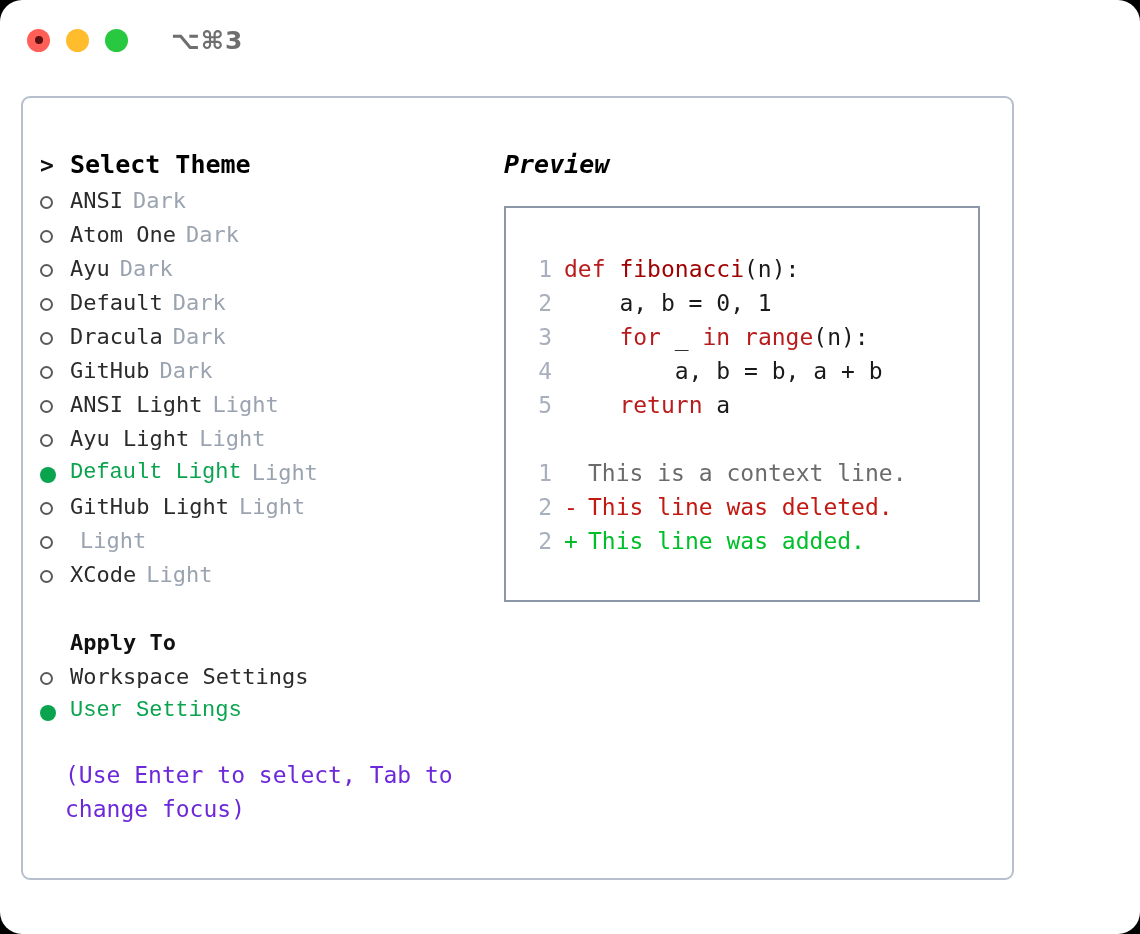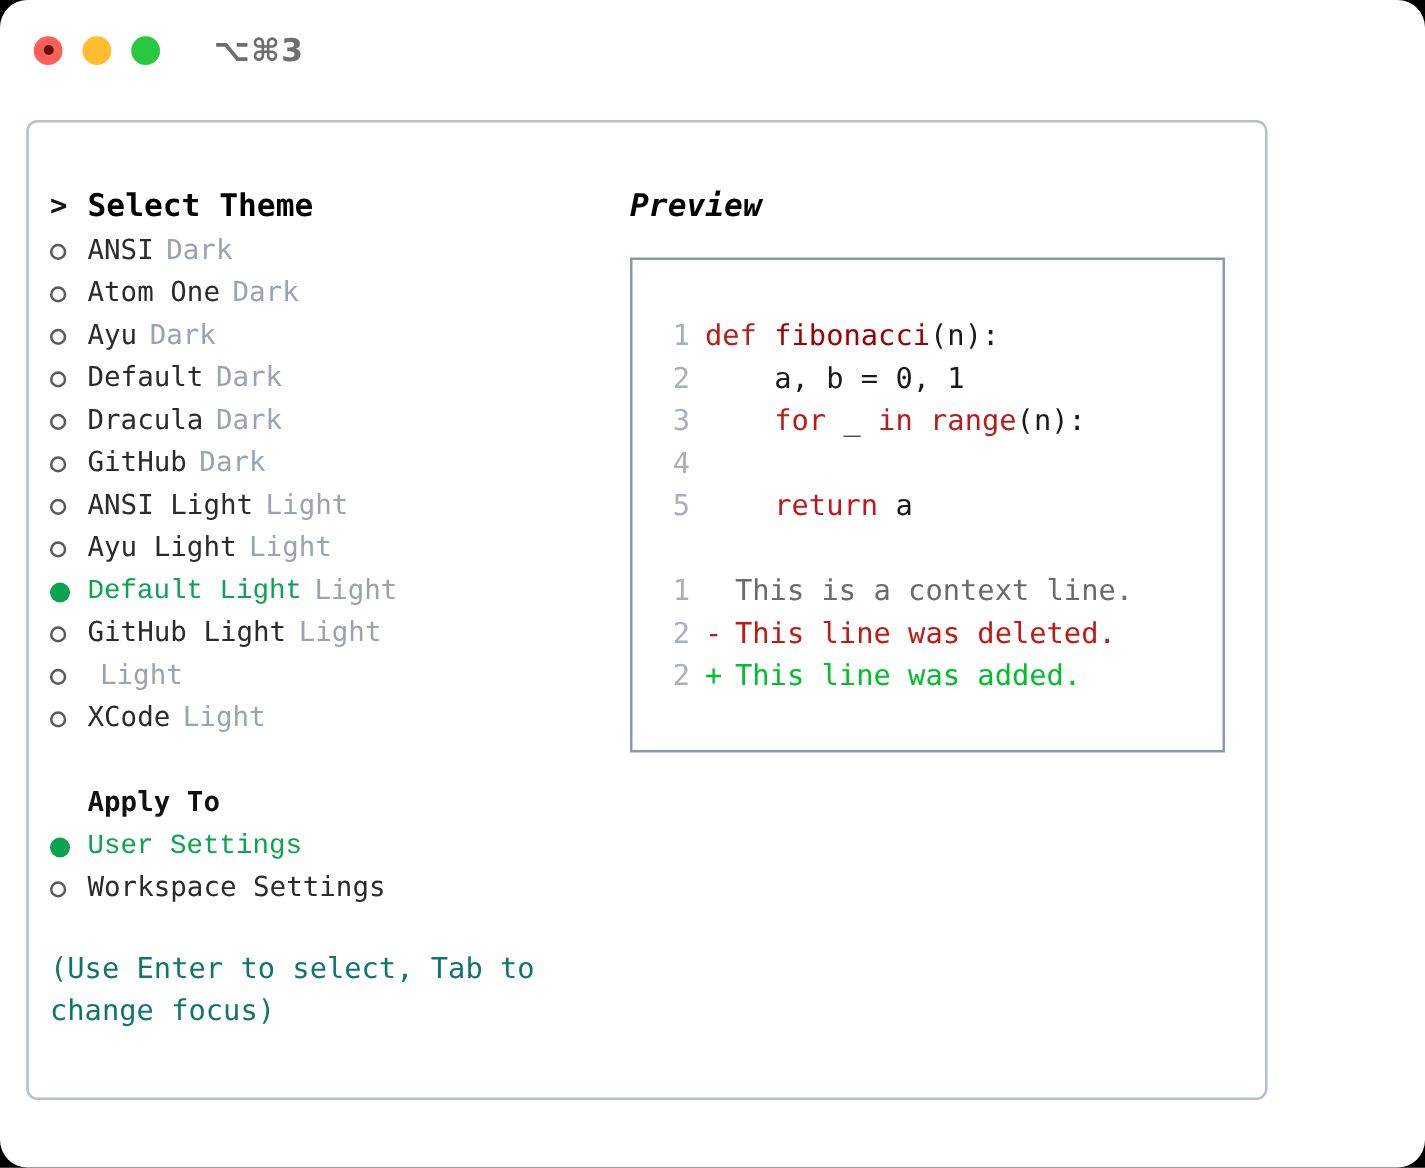--- a/index.html
+++ b/index.html
@@ -152,25 +152,26 @@
     height: 38px;
     font-size: 25px;
     font-weight: bold;
   }
   .row.title-row .label { color: #000000; font-weight: bold; }
 
   .spacer { height: 34px; }
 
   .hint {
     margin-top: 30px;
-    color: #0f766e;
+    color: #6d28d9;
     font-size: 23px;
     line-height: 34px;
     width: 410px;
     white-space: normal;
+    margin-left: 25px;
   }
 
   
   .right-col {
     position: absolute;
     left: 481px;
     top: 48px;
     width: 490px;
   }
   .preview-title {
@@ -255,35 +256,35 @@
           </div>
 
         <div class="spacer"></div>
 
         <div class="row">
           <span class="marker blank"></span>
           <span class="label heading">Apply To</span>
         </div>
 
         <div id="apply-list">
+            <div class="row"><span class="marker bullet-empty"></span><span class="label">Workspace Settings</span></div>
             <div class="row"><span class="marker bullet-filled"></span><span class="label selected">User Settings</span></div>
-            <div class="row"><span class="marker bullet-empty"></span><span class="label">Workspace Settings</span></div>
           </div>
 
         <div class="hint">(Use Enter to select, Tab to change focus)</div>
       </div>
 
       <div class="right-col">
         <div class="preview-title">Preview</div>
         <div class="preview-box">
           <div id="code-block">
               <div class="code-line"><span class="lineno">1</span><span class="code-text"><span class="kw">def </span><span class="fn">fibonacci</span><span>(n):</span></span></div>
               <div class="code-line"><span class="lineno">2</span><span class="code-text"><span>    a, b = 0, 1</span></span></div>
               <div class="code-line"><span class="lineno">3</span><span class="code-text"><span>    </span><span class="kw">for</span><span> _ </span><span class="kw">in</span><span> </span><span class="kw">range</span><span>(n):</span></span></div>
-              <div class="code-line"><span class="lineno">4</span></div>
+              <div class="code-line"><span class="lineno">4</span><span class="code-text"><span>        a, b = b, a + b</span></span></div>
               <div class="code-line"><span class="lineno">5</span><span class="code-text"><span>    </span><span class="kw">return</span><span> a</span></span></div>
             </div>
           <div class="diff-gap"></div>
           <div id="diff-block">
               <div class="code-line"><span class="lineno">1</span><span class="diff-context"><span class="diff-sign"> </span><span>This is a context line.</span></span></div>
               <div class="code-line"><span class="lineno">2</span><span class="diff-del"><span class="diff-sign">-</span><span>This line was deleted.</span></span></div>
               <div class="code-line"><span class="lineno">2</span><span class="diff-add"><span class="diff-sign">+</span><span>This line was added.</span></span></div>
             </div>
         </div>
       </div>

